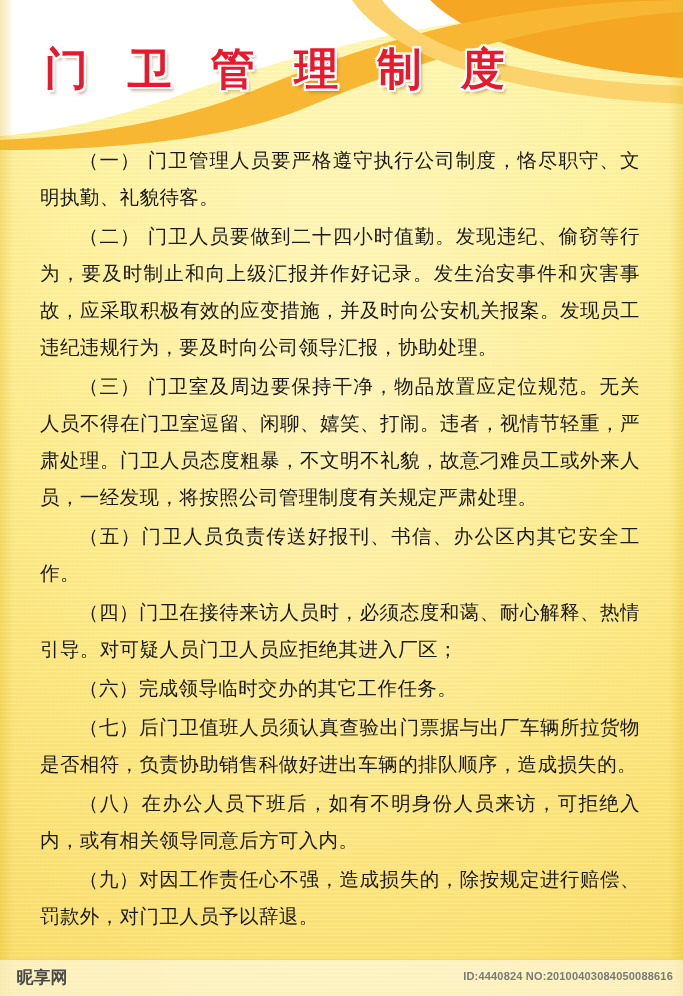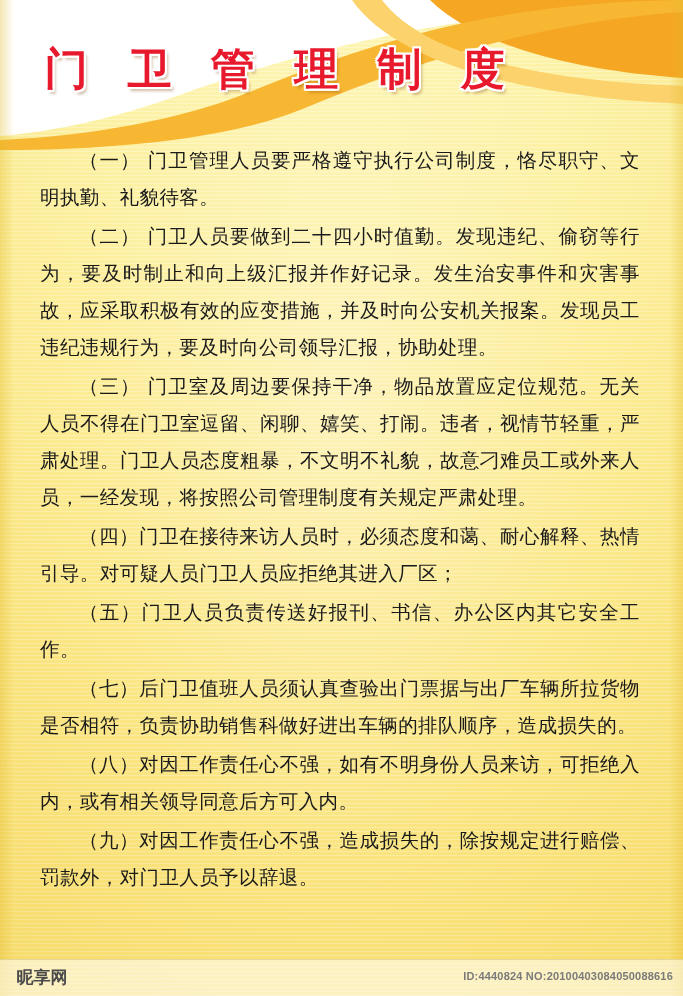--- a/index.html
+++ b/index.html
@@ -171,24 +171,25 @@
   </div>
 
   <div class="title-band">
     <div class="title">门 卫 管 理 制 度</div>
   </div>
 
   <div class="content">
     <p class="para">（一） 门卫管理人员要严格遵守执行公司制度，恪尽职守、文明执勤、礼貌待客。</p>
     <p class="para">（二） 门卫人员要做到二十四小时值勤。发现违纪、偷窃等行为，要及时制止和向上级汇报并作好记录。发生治安事件和灾害事故，应采取积极有效的应变措施，并及时向公安机关报案。发现员工违纪违规行为，要及时向公司领导汇报，协助处理。</p>
     <p class="para">（三） 门卫室及周边要保持干净，物品放置应定位规范。无关人员不得在门卫室逗留、闲聊、嬉笑、打闹。违者，视情节轻重，严肃处理。门卫人员态度粗暴，不文明不礼貌，故意刁难员工或外来人员，一经发现，将按照公司管理制度有关规定严肃处理。</p>
+    <p class="para">（五）门卫人员负责传送好报刊、书信、办公区内其它安全工作。</p>
     <p class="para">（四）门卫在接待来访人员时，必须态度和蔼、耐心解释、热情引导。对可疑人员门卫人员应拒绝其进入厂区；</p>
-    <p class="para">（五）门卫人员负责传送好报刊、书信、办公区内其它安全工作。</p>
+    <p class="para">（六）完成领导临时交办的其它工作任务。</p>
     <p class="para">（七）后门卫值班人员须认真查验出门票据与出厂车辆所拉货物是否相符，负责协助销售科做好进出车辆的排队顺序，造成损失的。</p>
-    <p class="para">（八）对因工作责任心不强，如有不明身份人员来访，可拒绝入内，或有相关领导同意后方可入内。</p>
+    <p class="para">（八）在办公人员下班后，如有不明身份人员来访，可拒绝入内，或有相关领导同意后方可入内。</p>
     <p class="para">（九）对因工作责任心不强，造成损失的，除按规定进行赔偿、罚款外，对门卫人员予以辞退。</p>
   </div>
 
   <div class="footer">
     <div class="brandmark">
       <span class="brand-cn">昵享网</span>
       <span class="brand-url">www.nipic.cn</span>
     </div>
     <div class="footer-id">ID:4440824 NO:20100403084050088616</div>
   </div>

